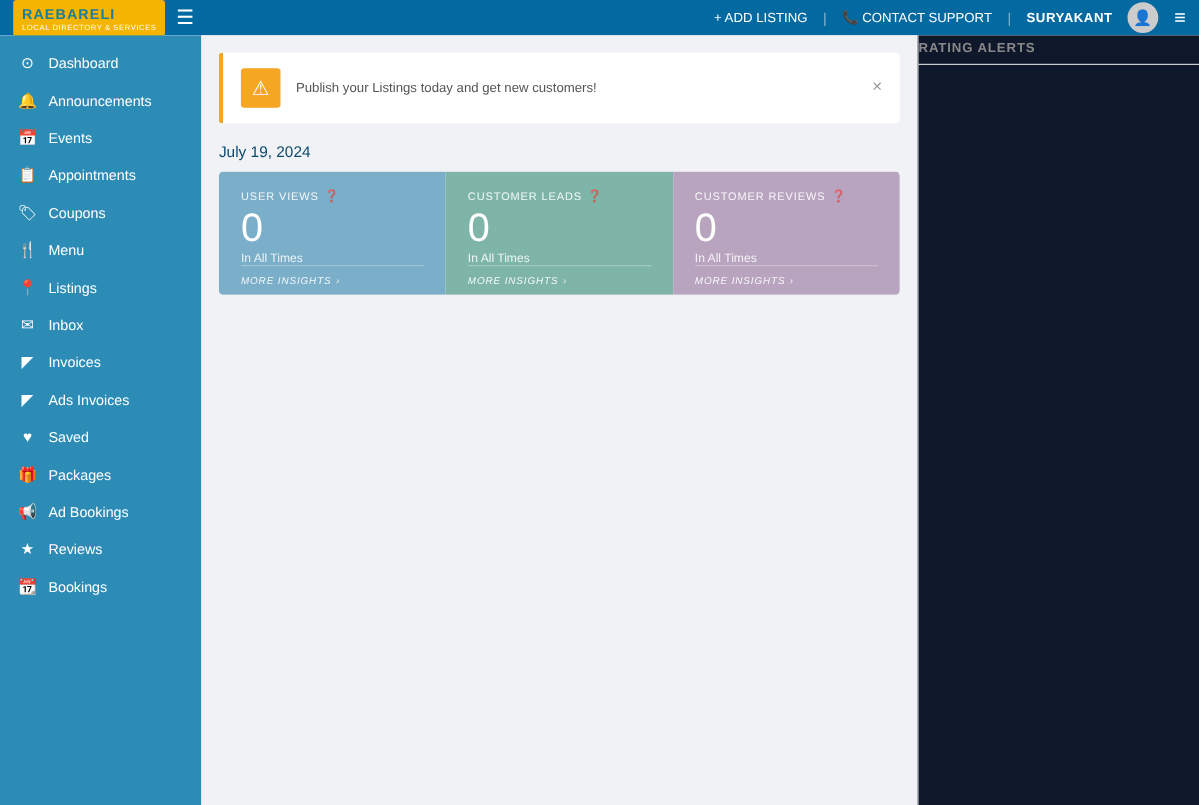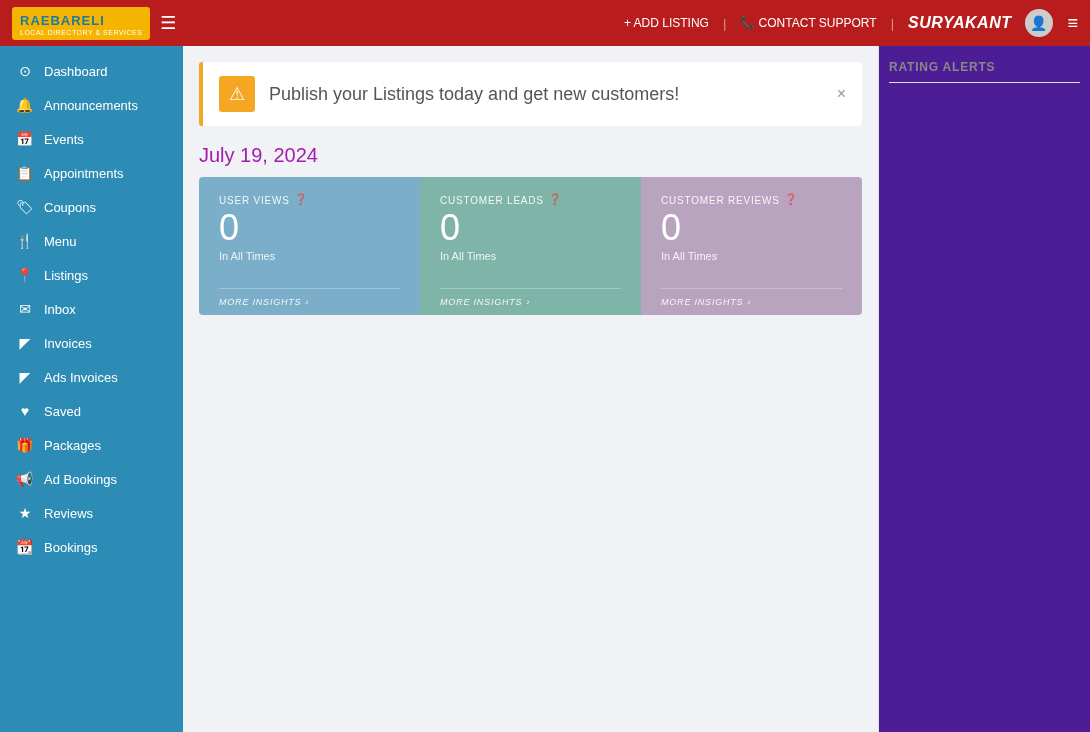--- a/index.html
+++ b/index.html
@@ -1,41 +1,41 @@
 <!DOCTYPE html>
 <html><head>
   <meta charset="utf-8">
   <style>
     * { margin: 0; padding: 0; box-sizing: border-box; }
     body { font-family: Arial, sans-serif; background: #f0f2f5; display: flex; flex-direction: column; height: 732px; width: 1090px; overflow: hidden; }
 
     
     .topnav {
-      background: #b91c1c;
-      height: 46px;
+      background: #0369a1;
+      height: 32px;
       display: flex;
       align-items: center;
       padding: 0 12px;
       justify-content: space-between;
       flex-shrink: 0;
     }
     .topnav-left { display: flex; align-items: center; gap: 10px; }
     .logo-box {
       background: #f5b400;
       padding: 4px 8px;
       border-radius: 3px;
       display: flex; align-items: center;
     }
     .logo-text { color: #1a7ca0; font-weight: 900; font-size: 13px; letter-spacing: 1px; }
     .logo-sub { color: white; font-size: 7px; display: block; text-align: center; letter-spacing: 0.5px; }
     .hamburger-icon { color: white; font-size: 18px; cursor: pointer; }
     .topnav-right { display: flex; align-items: center; gap: 14px; color: white; font-size: 13px; }
     .topnav-right a { color: white; text-decoration: none; font-size: 12px; }
     .topnav-right .separator { color: rgba(255,255,255,0.5); }
-    .topnav-right .username { font-size: 16px; font-weight: bold; letter-spacing: 0.5px; font-style: italic; }
+    .topnav-right .username { font-size: 12px; font-weight: bold; letter-spacing: 0.5px; }
     .avatar-circle {
       width: 28px; height: 28px; border-radius: 50%;
       background: #ccc;
       display: flex; align-items: center; justify-content: center;
       font-size: 14px; color: #555;
     }
     .menu-dots { color: white; font-size: 18px; cursor: pointer; }
 
     
     .layout { display: flex; flex: 1; overflow: hidden; }
@@ -80,27 +80,27 @@
       border-radius: 3px;
     }
     .banner-icon-box {
       background: #f5a623;
       width: 36px; height: 36px;
       display: flex; align-items: center; justify-content: center;
       border-radius: 3px;
       flex-shrink: 0;
     }
     .banner-icon { color: white; font-size: 18px; }
-    .banner-text { color: #555; font-size: 18px; flex: 1; }
+    .banner-text { color: #555; font-size: 12px; flex: 1; }
     .banner-close { color: #999; cursor: pointer; font-size: 16px; }
 
     
     .date-heading {
-      color: #a21caf;
-      font-size: 20px;
+      color: #0c4a6e;
+      font-size: 14px;
       font-weight: normal;
       margin: 18px 16px 10px 16px;
     }
 
     
     .stats-row {
       display: flex;
       margin: 0 16px;
       border-radius: 4px;
       overflow: hidden;
@@ -128,43 +128,42 @@
     .stat-help { font-size: 11px; cursor: pointer; opacity: 0.8; }
     .stat-value {
       font-size: 36px;
       font-weight: 300;
       margin: 4px 0;
       line-height: 1;
     }
     .stat-sublabel {
       font-size: 11px;
       opacity: 0.85;
-      margin-bottom: 26px;
+      margin-bottom: 0;
     }
     .stat-footer {
       font-size: 9px;
       letter-spacing: 0.8px;
       text-transform: uppercase;
       padding: 8px 0;
       border-top: 1px solid rgba(255,255,255,0.3);
       display: flex;
       align-items: flex-end;
       gap: 4px;
       cursor: pointer;
       opacity: 0.9;
       font-style: italic;
     }
 
     
     .right-panel {
-      width: 212px;
+      width: 256px;
       flex-shrink: 0;
-      background: #4c1d95;
+      background: #0f172a;
       border-left: 1px solid #e0e0e0;
-      padding: 10px;
     }
     .rating-alerts-title {
       font-size: 12px;
       letter-spacing: 0.8px;
       text-transform: uppercase;
       color: #888;
       font-weight: bold;
       padding: 4px 0 8px 0;
       border-bottom: 1px solid #e0e0e0;
     }

